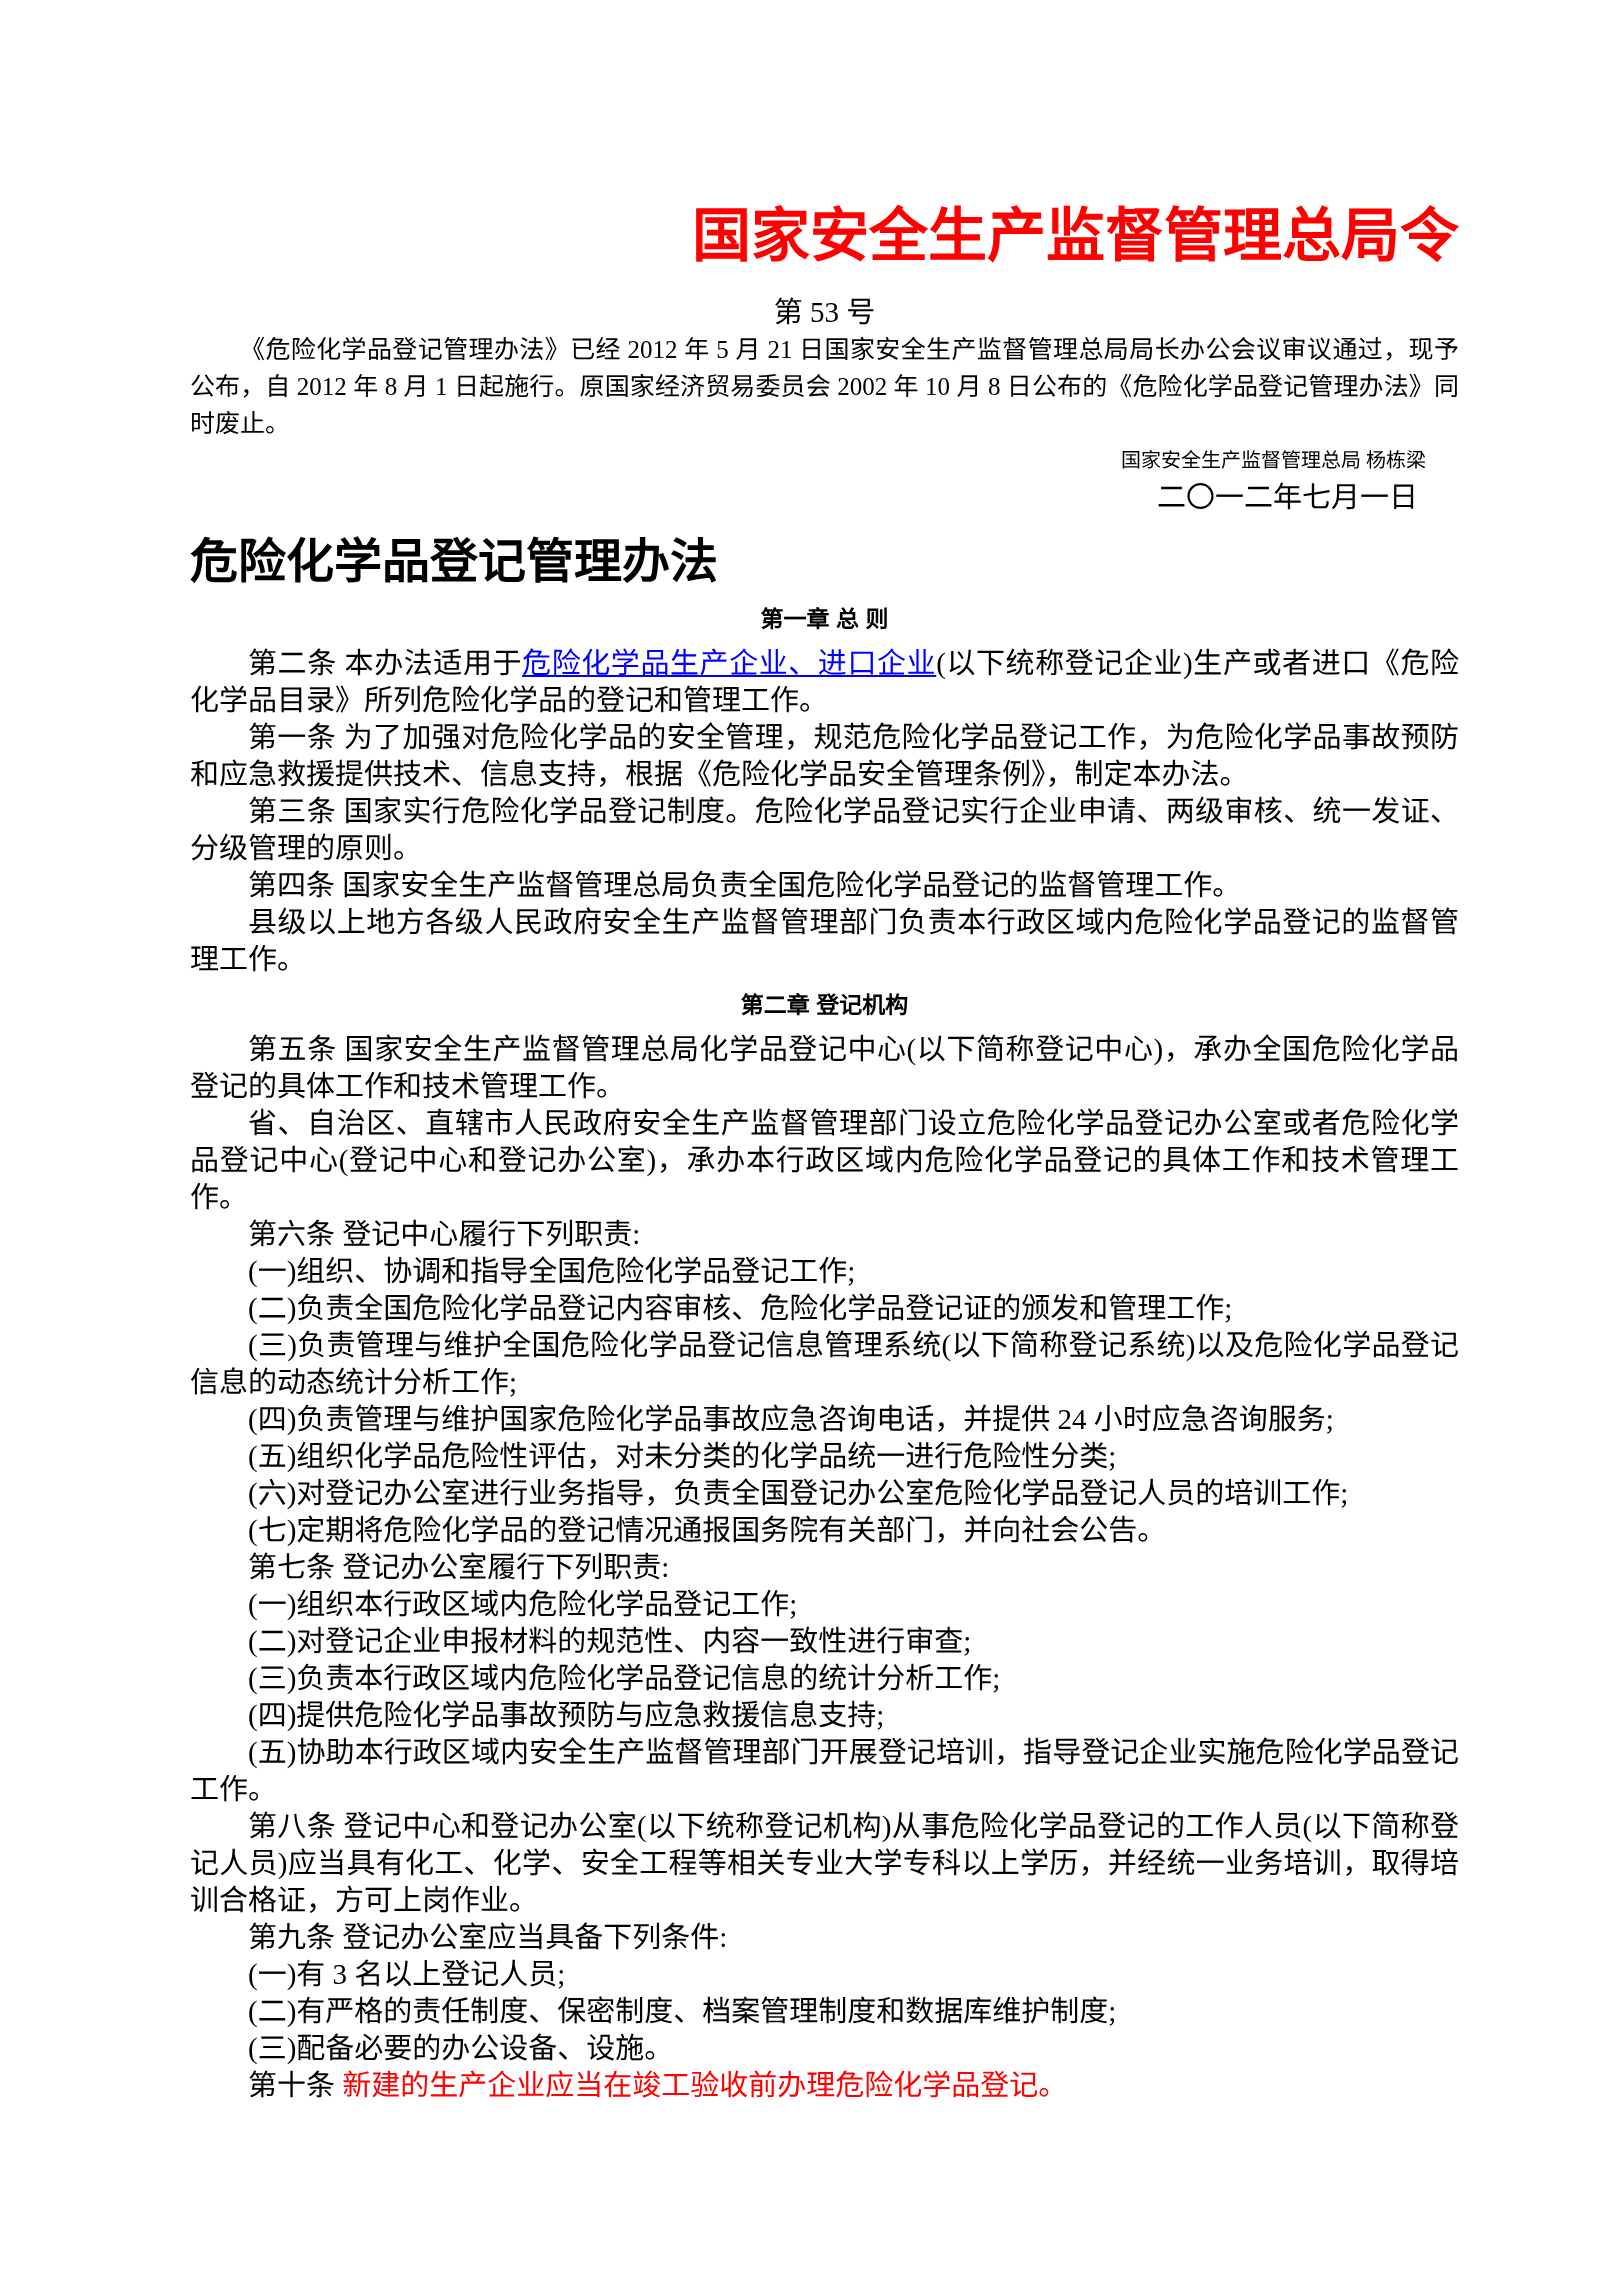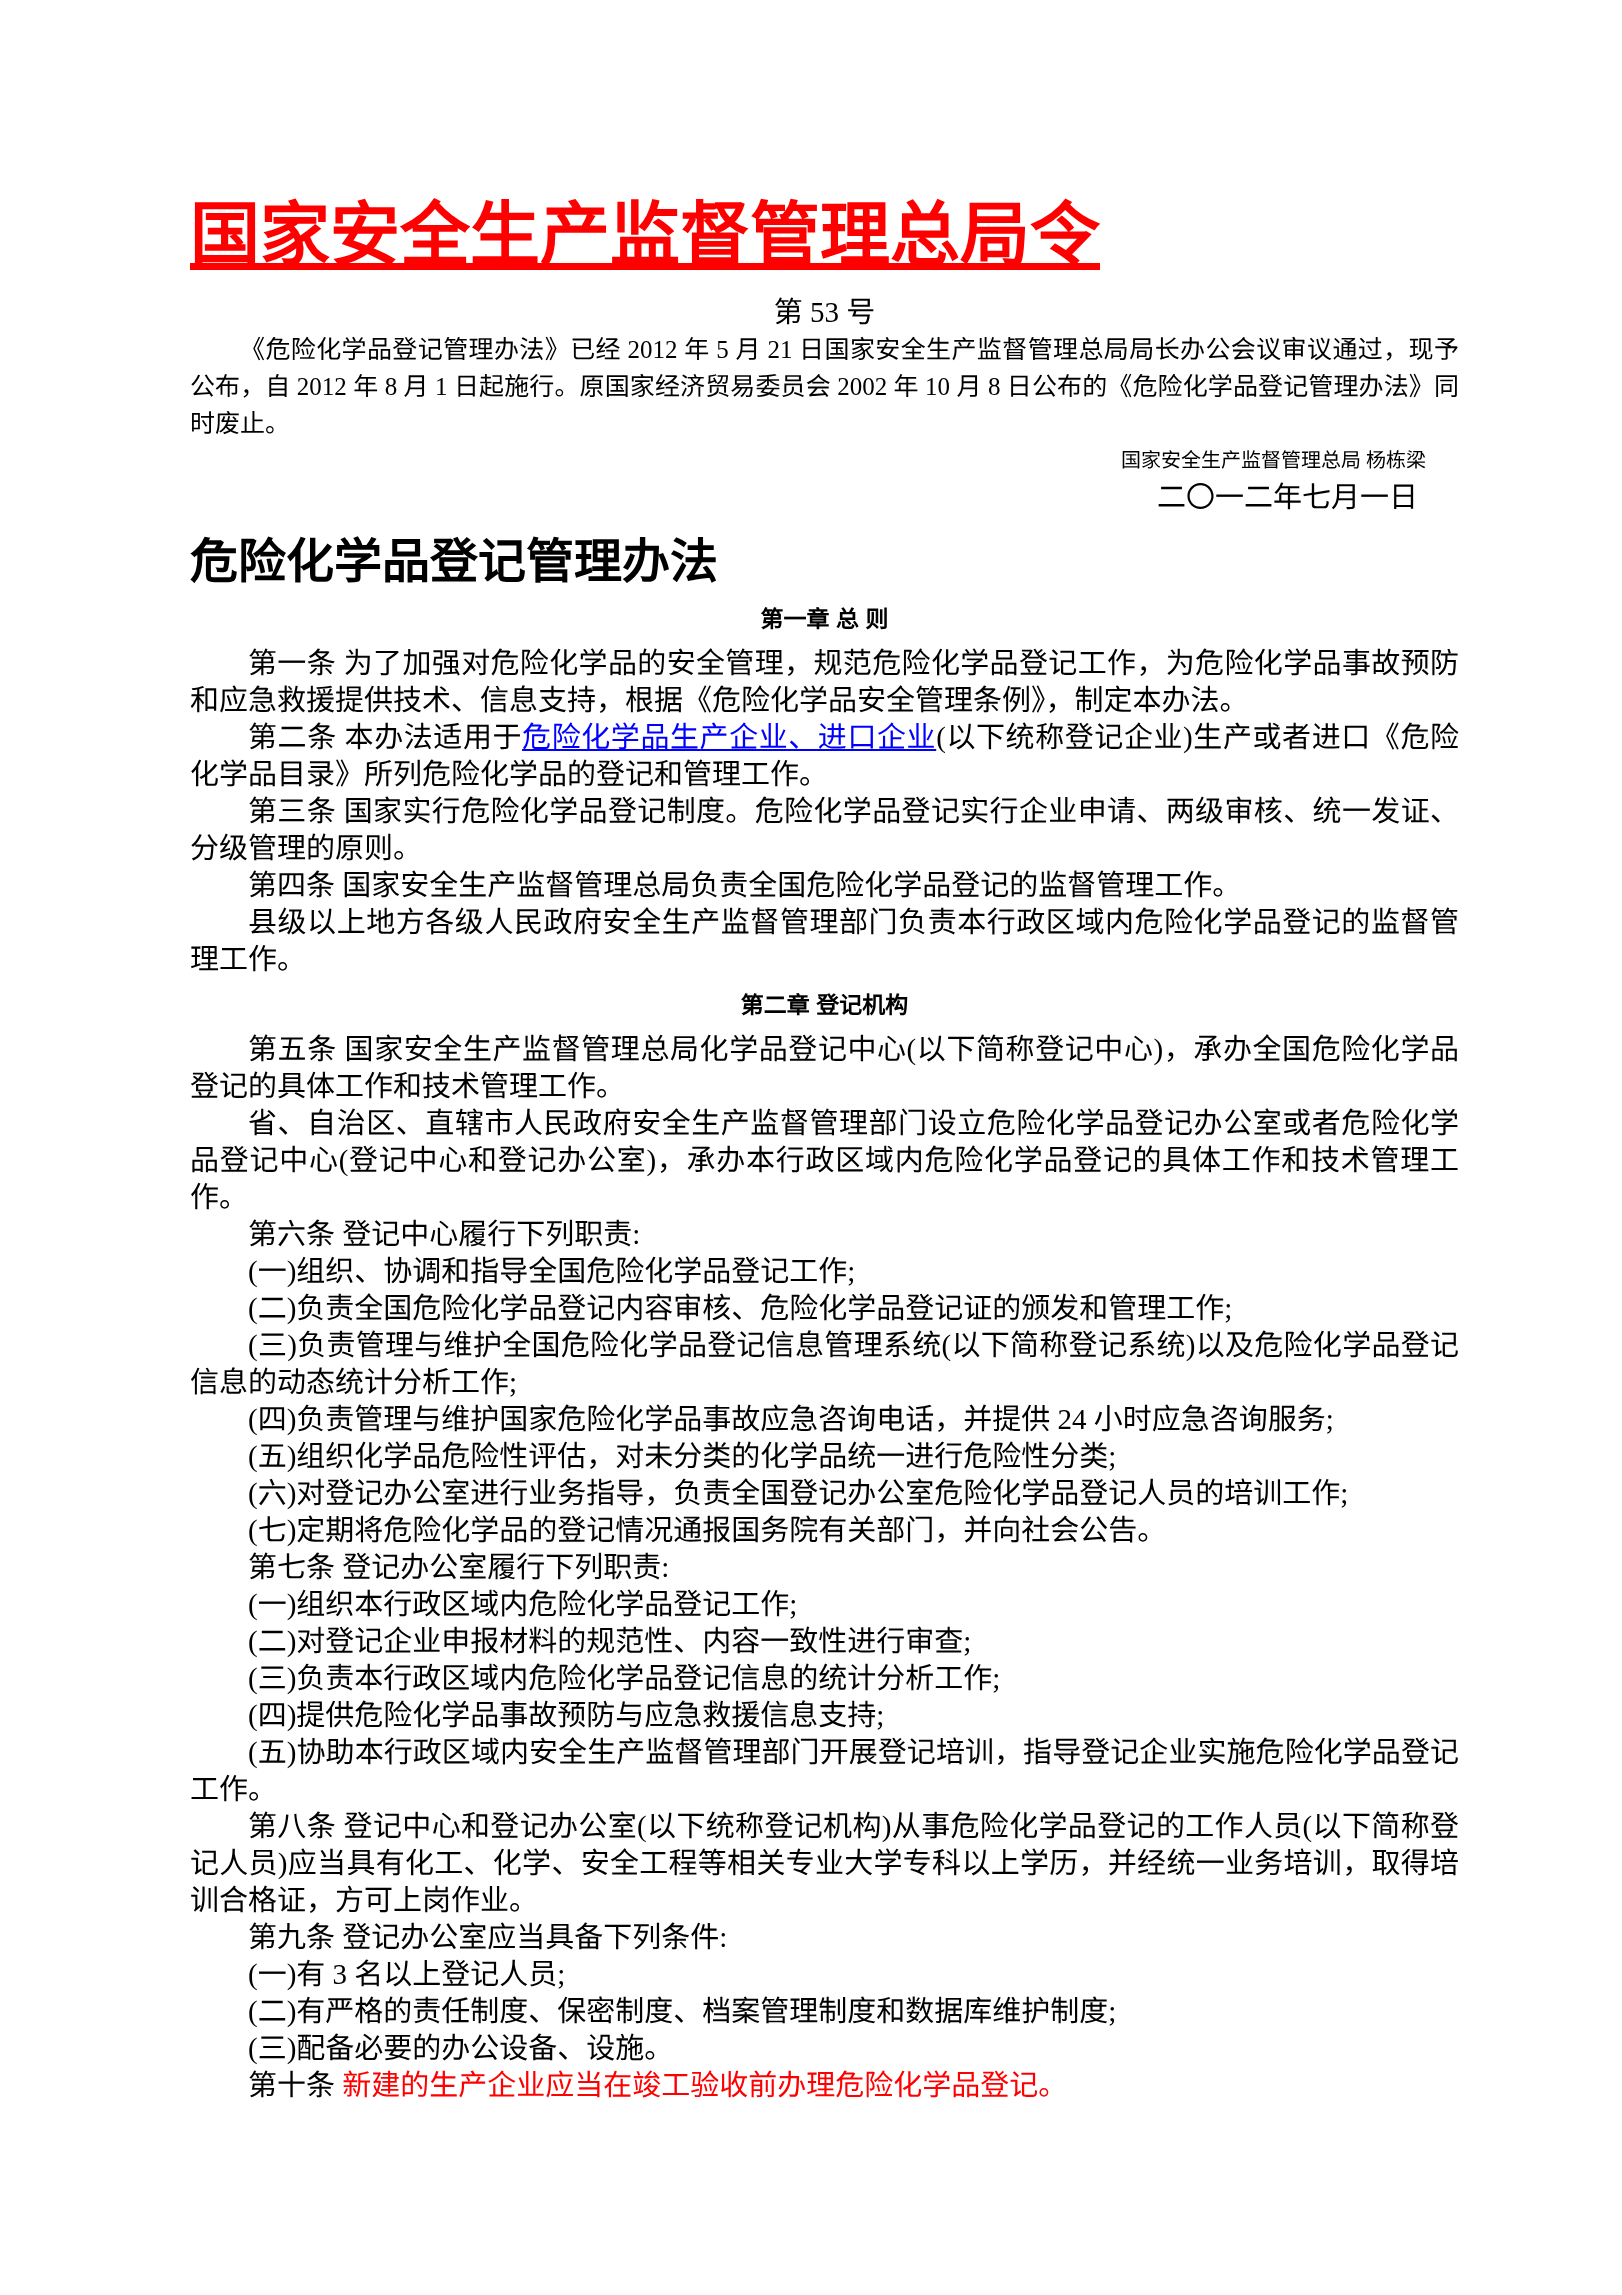--- a/index.html
+++ b/index.html
@@ -16,27 +16,26 @@
     overflow:hidden;
     color:#000;
     font-family:"Liberation Serif","DejaVu Serif",serif;
   }
   .inner{
     width:1269px;
     margin:0 0 0 190px;
   }
   .masthead{
     margin:187px 0 0 0;
-    font-size:70px;
+    font-size:59px;
     line-height:98px;
     font-weight:bold;
     color:var(--masthead-red);
-    text-align:left;
+    text-align:right;
     white-space:nowrap;
-    text-decoration:underline;
   }
   .order-no{
     margin-top:9.2px;
     font-size:29px;
     line-height:37px;
     text-align:center;
   }
   .announce{
     margin:0;
     font-size:25px;
@@ -100,22 +99,22 @@
     <p class="announce">《危险化学品登记管理办法》已经 2012 年 5 月 21 日国家安全生产监督管理总局局长办公会议审议通过，现予公布，自 2012 年 8 月 1 日起施行。原国家经济贸易委员会 2002 年 10 月 8 日公布的《危险化学品登记管理办法》同时废止。</p>
 
     <div class="signer">国家安全生产监督管理总局 杨栋梁</div>
 
     <div class="sign-date">二〇一二年七月一日</div>
 
     <h1 class="doc-title">危险化学品登记管理办法</h1>
 
     <div id="doc-body">
         <div class="chapter-heading">第一章 总 则</div>
+        <p class="para"><span>第二条 本办法适用于</span><span class="seg-link">危险化学品生产企业、进口企业</span><span>(以下统称登记企业)生产或者进口《危险化学品目录》所列危险化学品的登记和管理工作。</span></p>
         <p class="para"><span>第一条 为了加强对危险化学品的安全管理，规范危险化学品登记工作，为危险化学品事故预防和应急救援提供技术、信息支持，根据《危险化学品安全管理条例》，制定本办法。</span></p>
-        <p class="para"><span>第二条 本办法适用于</span><span class="seg-link">危险化学品生产企业、进口企业</span><span>(以下统称登记企业)生产或者进口《危险化学品目录》所列危险化学品的登记和管理工作。</span></p>
         <p class="para"><span>第三条 国家实行危险化学品登记制度。危险化学品登记实行企业申请、两级审核、统一发证、分级管理的原则。</span></p>
         <p class="para"><span>第四条 国家安全生产监督管理总局负责全国危险化学品登记的监督管理工作。</span></p>
         <p class="para"><span>县级以上地方各级人民政府安全生产监督管理部门负责本行政区域内危险化学品登记的监督管理工作。</span></p>
         <div class="chapter-heading">第二章 登记机构</div>
         <p class="para"><span>第五条 国家安全生产监督管理总局化学品登记中心(以下简称登记中心)，承办全国危险化学品登记的具体工作和技术管理工作。</span></p>
         <p class="para"><span>省、自治区、直辖市人民政府安全生产监督管理部门设立危险化学品登记办公室或者危险化学品登记中心(登记中心和登记办公室)，承办本行政区域内危险化学品登记的具体工作和技术管理工作。</span></p>
         <p class="para"><span>第六条 登记中心履行下列职责:</span></p>
         <p class="para"><span>(一)组织、协调和指导全国危险化学品登记工作;</span></p>
         <p class="para"><span>(二)负责全国危险化学品登记内容审核、危险化学品登记证的颁发和管理工作;</span></p>
         <p class="para"><span>(三)负责管理与维护全国危险化学品登记信息管理系统(以下简称登记系统)以及危险化学品登记信息的动态统计分析工作;</span></p>

